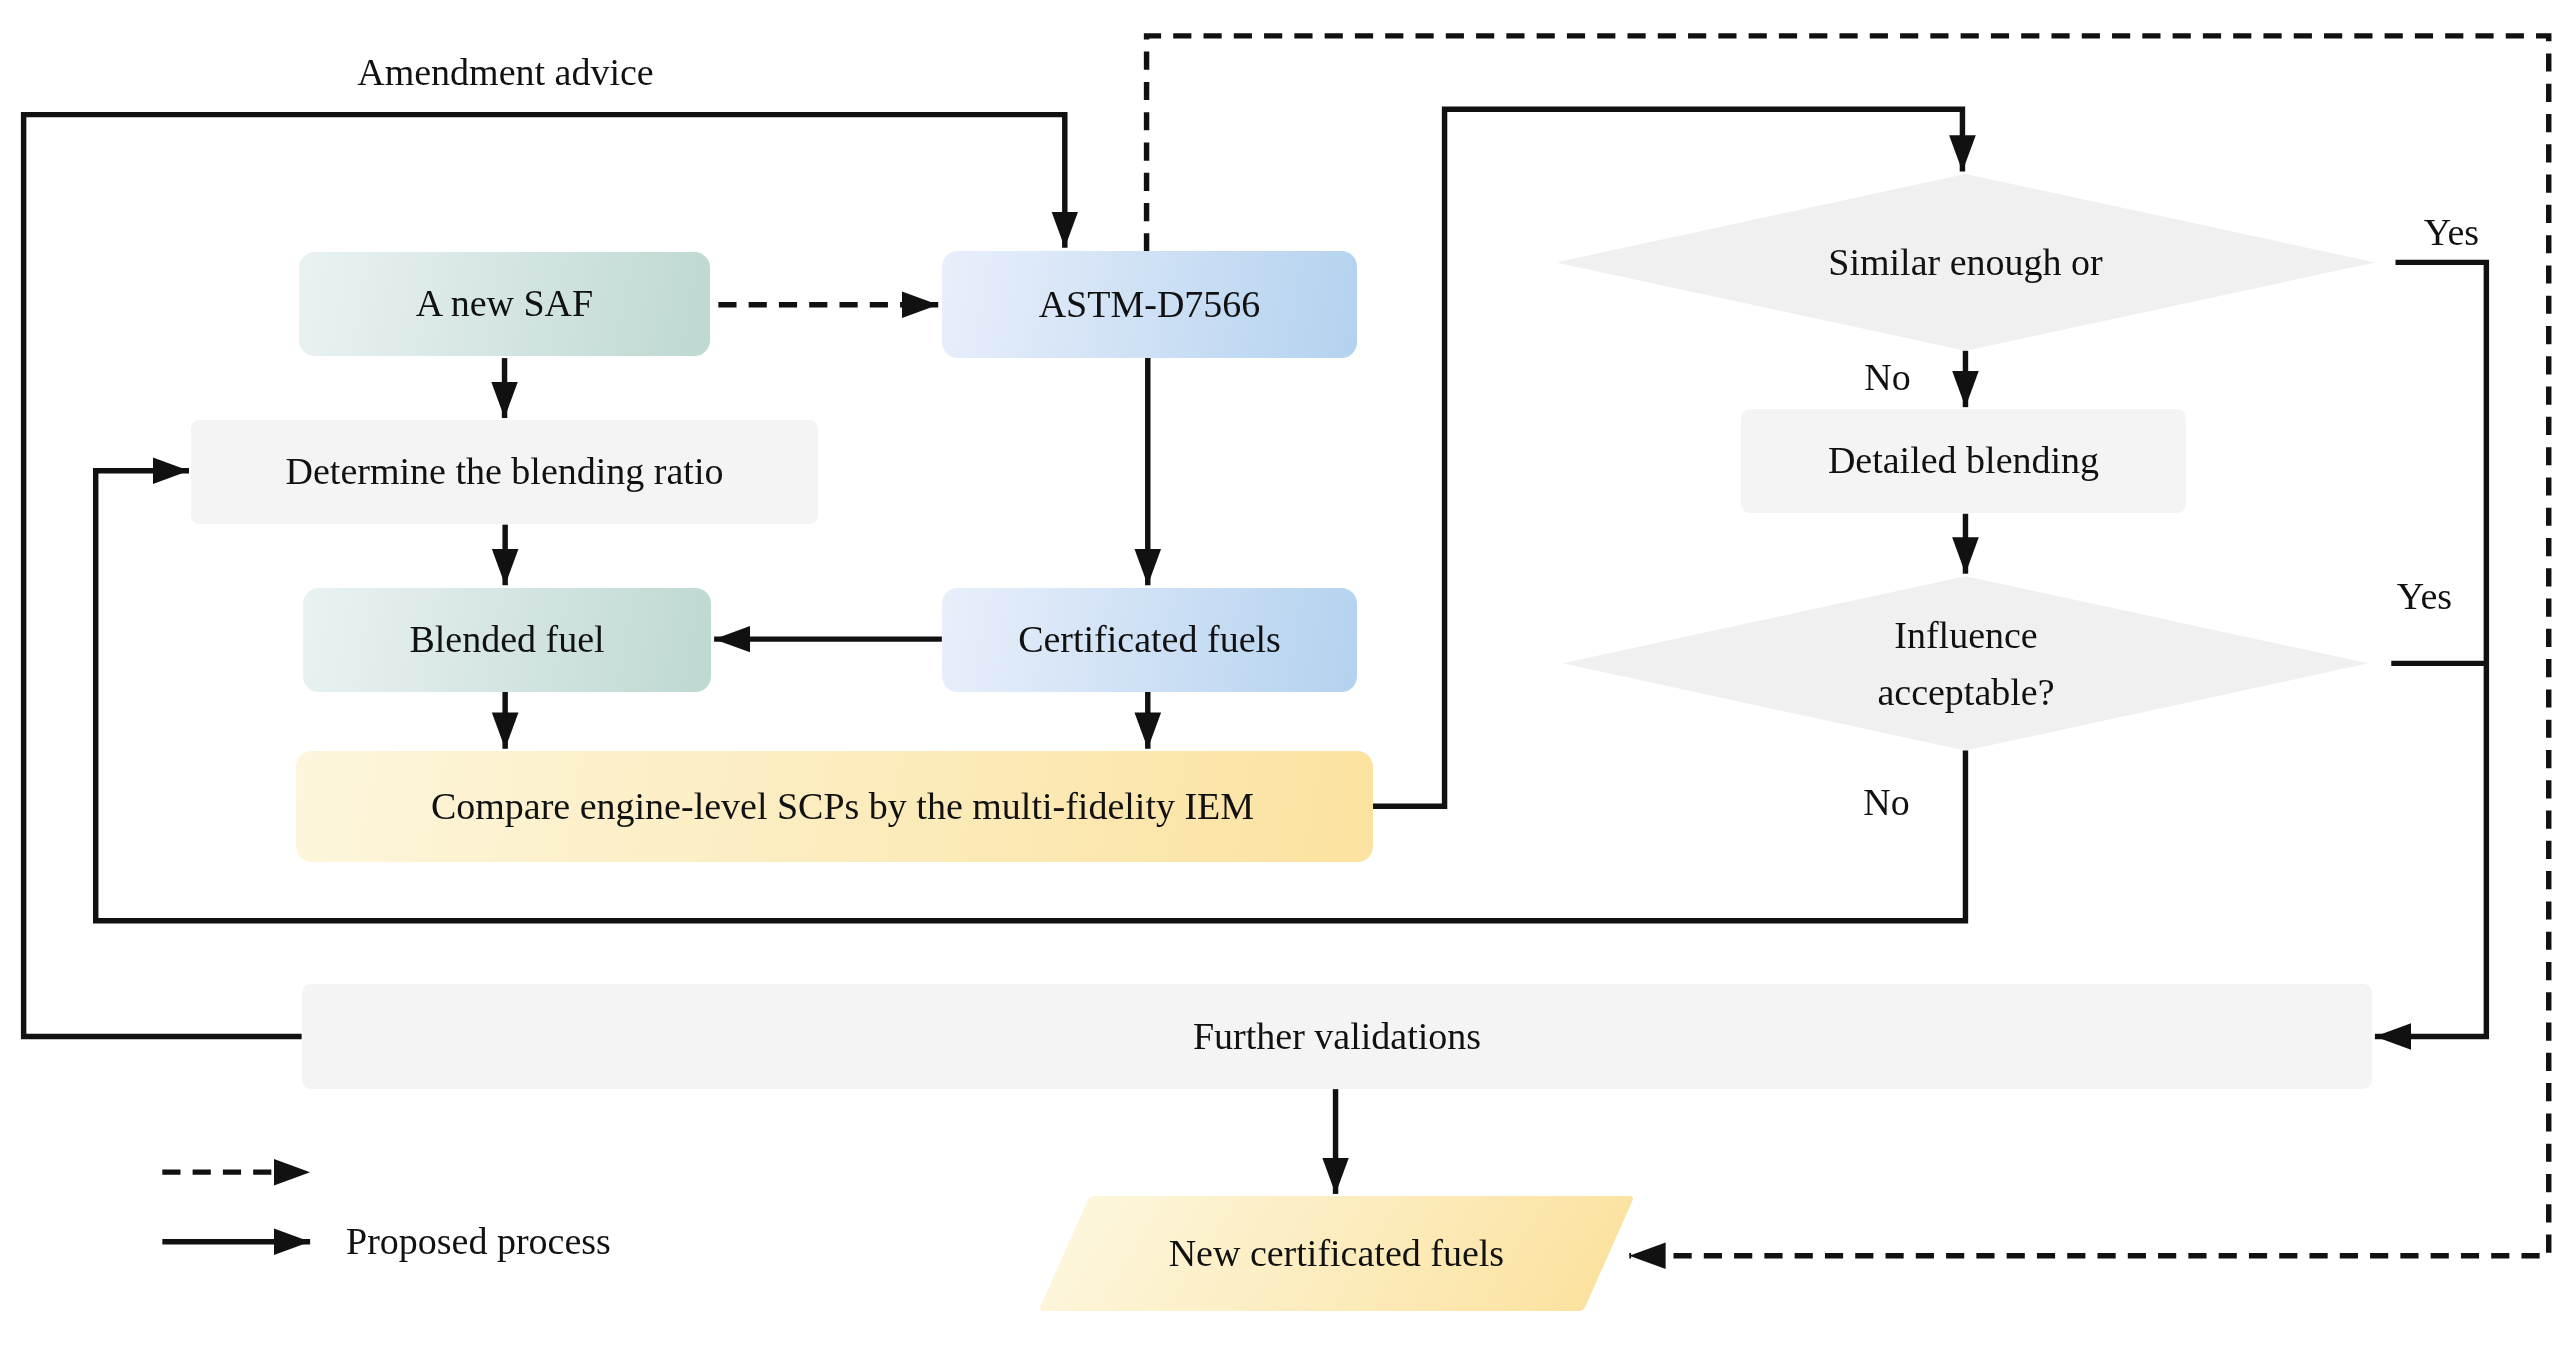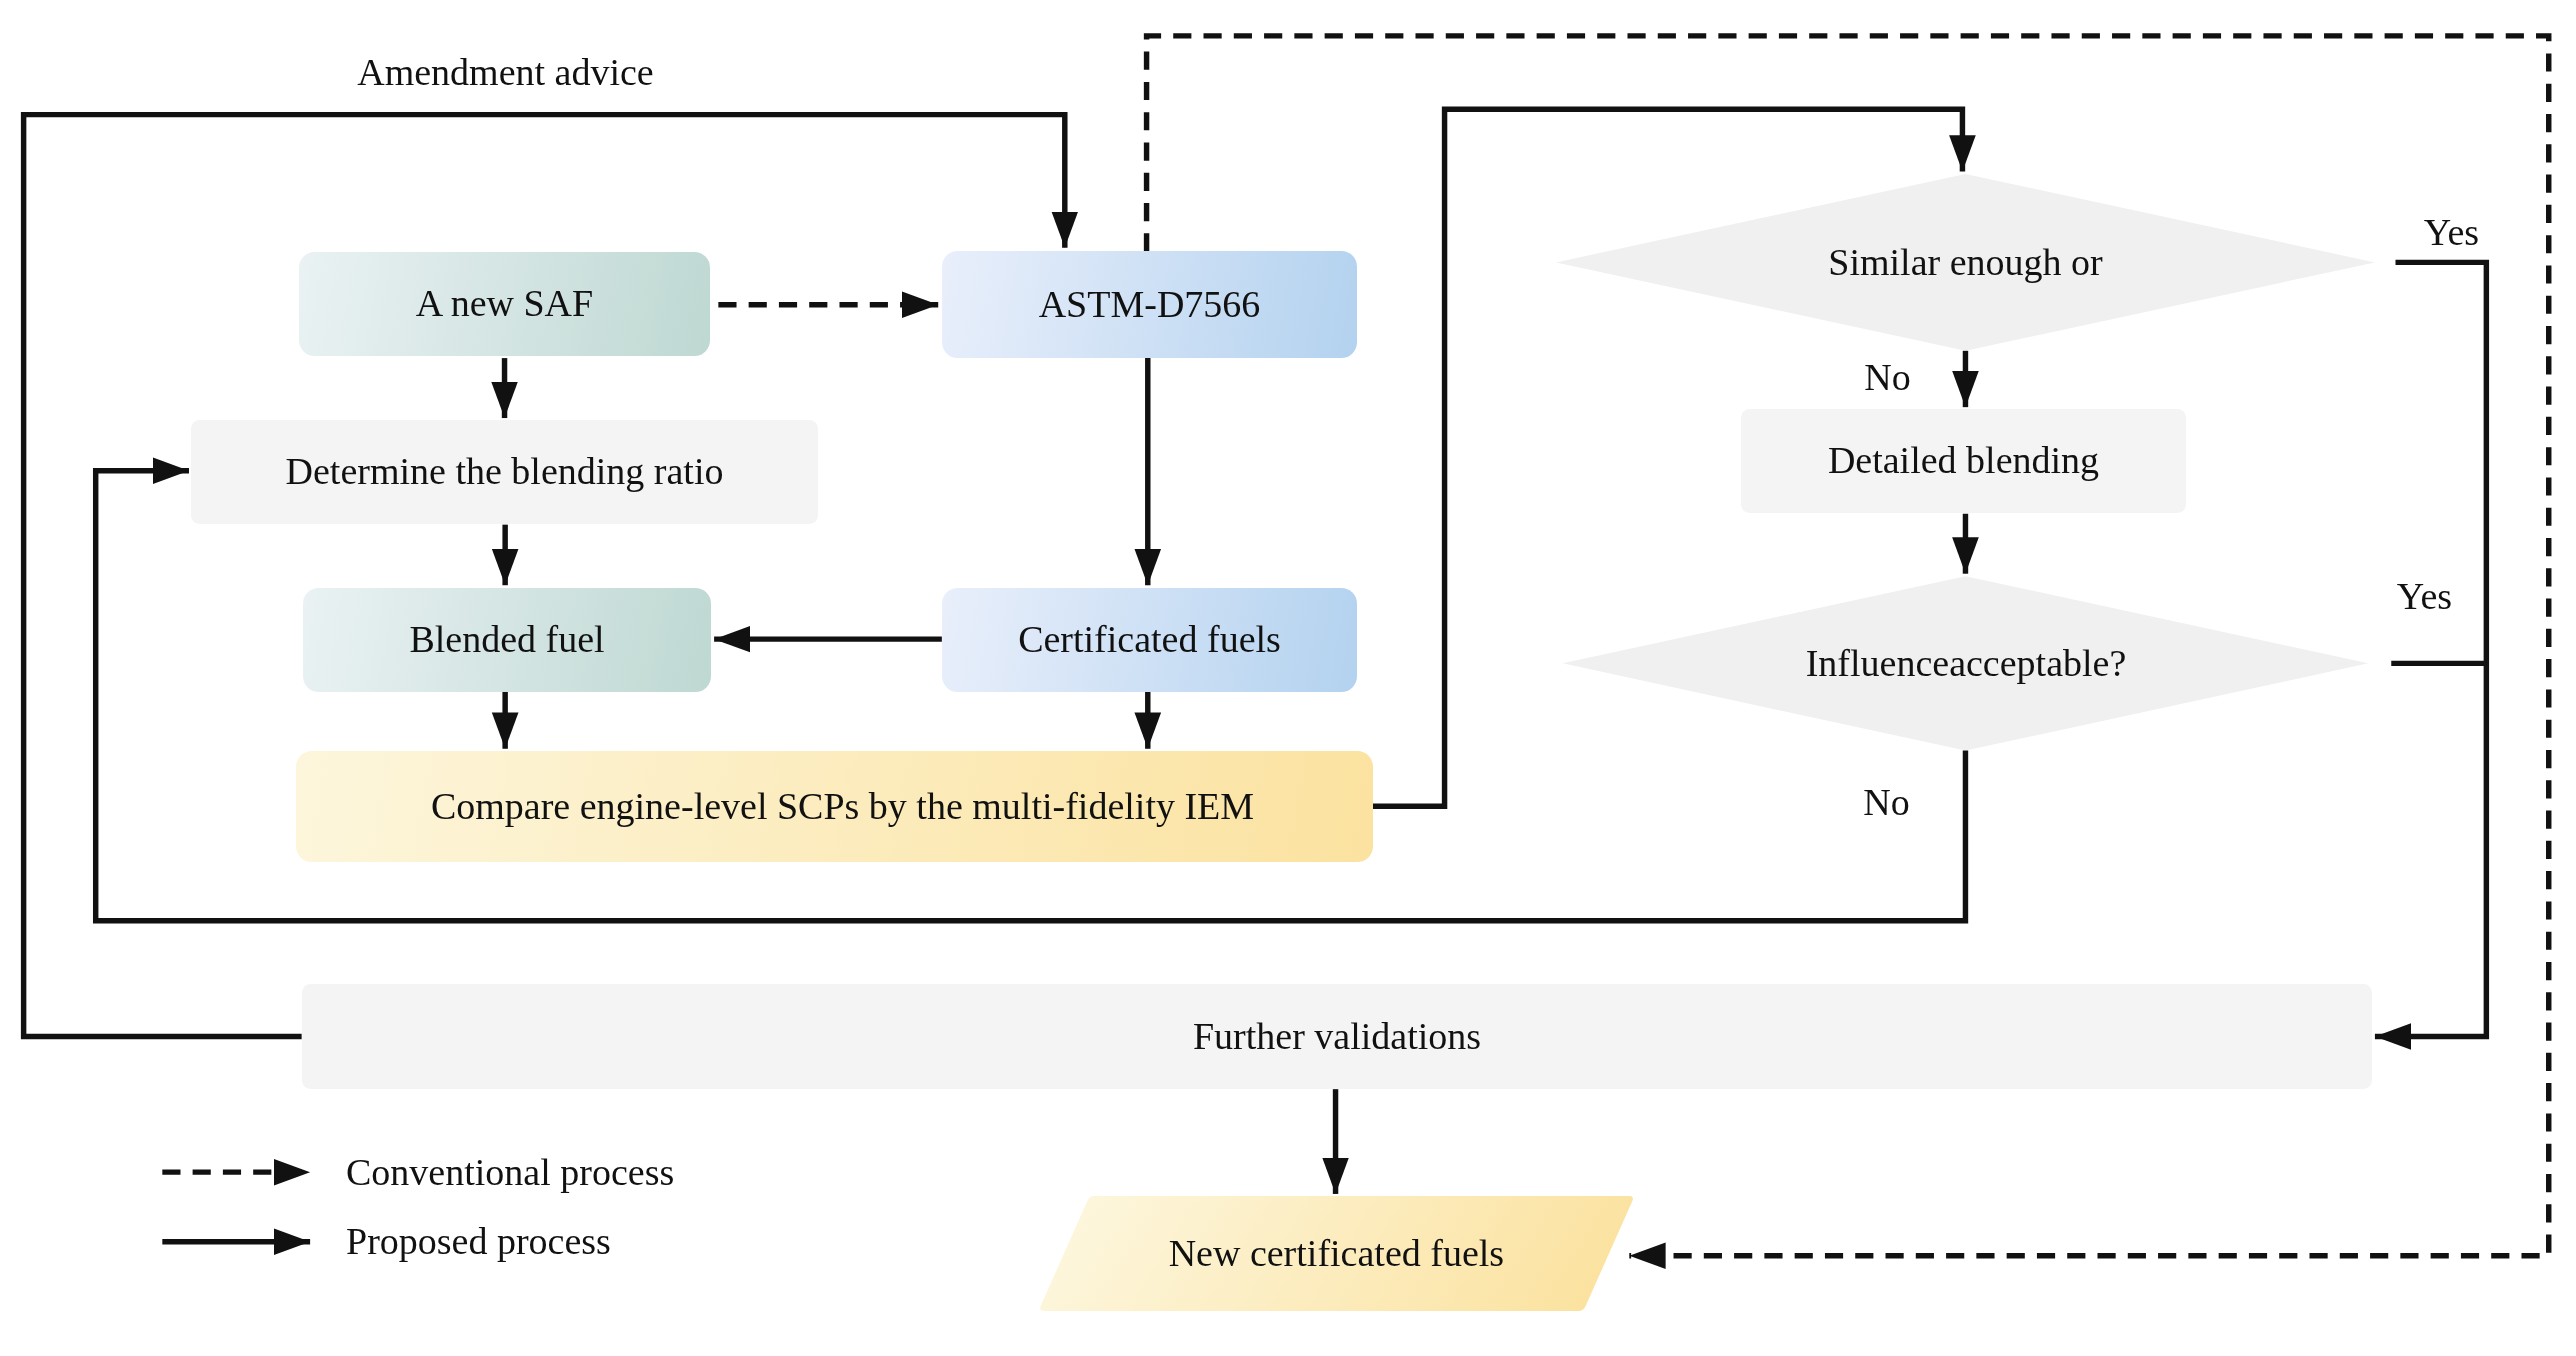--- a/index.html
+++ b/index.html
@@ -26,21 +26,21 @@
   .node.gray{background:var(--gray-box,#f4f4f5);border-radius:8.5px;}
   .node.yellow{background:linear-gradient(100deg,var(--yellow-light,#fdf6dc),var(--yellow-dark,#fbe2a0));padding-left:16px;}
   .node.skewed{
     transform:skewX(-24deg);
     background:linear-gradient(100deg,var(--yellow-light,#fdf6dc),var(--yellow-dark,#fbe2a0));
     border-radius:4.8px;
   }
   .node.skewed .unskew{transform:skewX(24deg);display:block;width:100%;text-align:center;}
   .diamond-label{
     position:absolute;
-    display:flex;flex-direction:row;align-items:center;justify-content:center;
+    display:flex;flex-direction:column;align-items:center;justify-content:center;
     text-align:center;font-size:38px;line-height:1.5;
   }
   .edge-label{
     position:absolute;
     display:flex;align-items:center;justify-content:center;
     font-size:38px;white-space:nowrap;
   }
   .legend-label{
     position:absolute;
     display:flex;align-items:center;
@@ -128,17 +128,16 @@
     <span>Influence</span>
     <span>acceptable?</span>
   </div>
 
   <div class="edge-label" style="left:263px;top:48px;width:485px;height:48px;">Amendment advice</div>
   <div class="edge-label" style="left:2391px;top:208px;width:121px;height:48px;">Yes</div>
   <div class="edge-label" style="left:1827px;top:353px;width:121px;height:48px;">No</div>
   <div class="edge-label" style="left:2364px;top:572px;width:121px;height:48px;">Yes</div>
   <div class="edge-label" style="left:1826px;top:778px;width:121px;height:48px;">No</div>
 
-  <div class="legend-label" style="left:346px;top:1148px;height:48px;">Conventional process</div>
   <div class="legend-label" style="left:346px;top:1217px;height:48px;">Proposed process</div>
 
 </div>
 
 
 </body></html>

